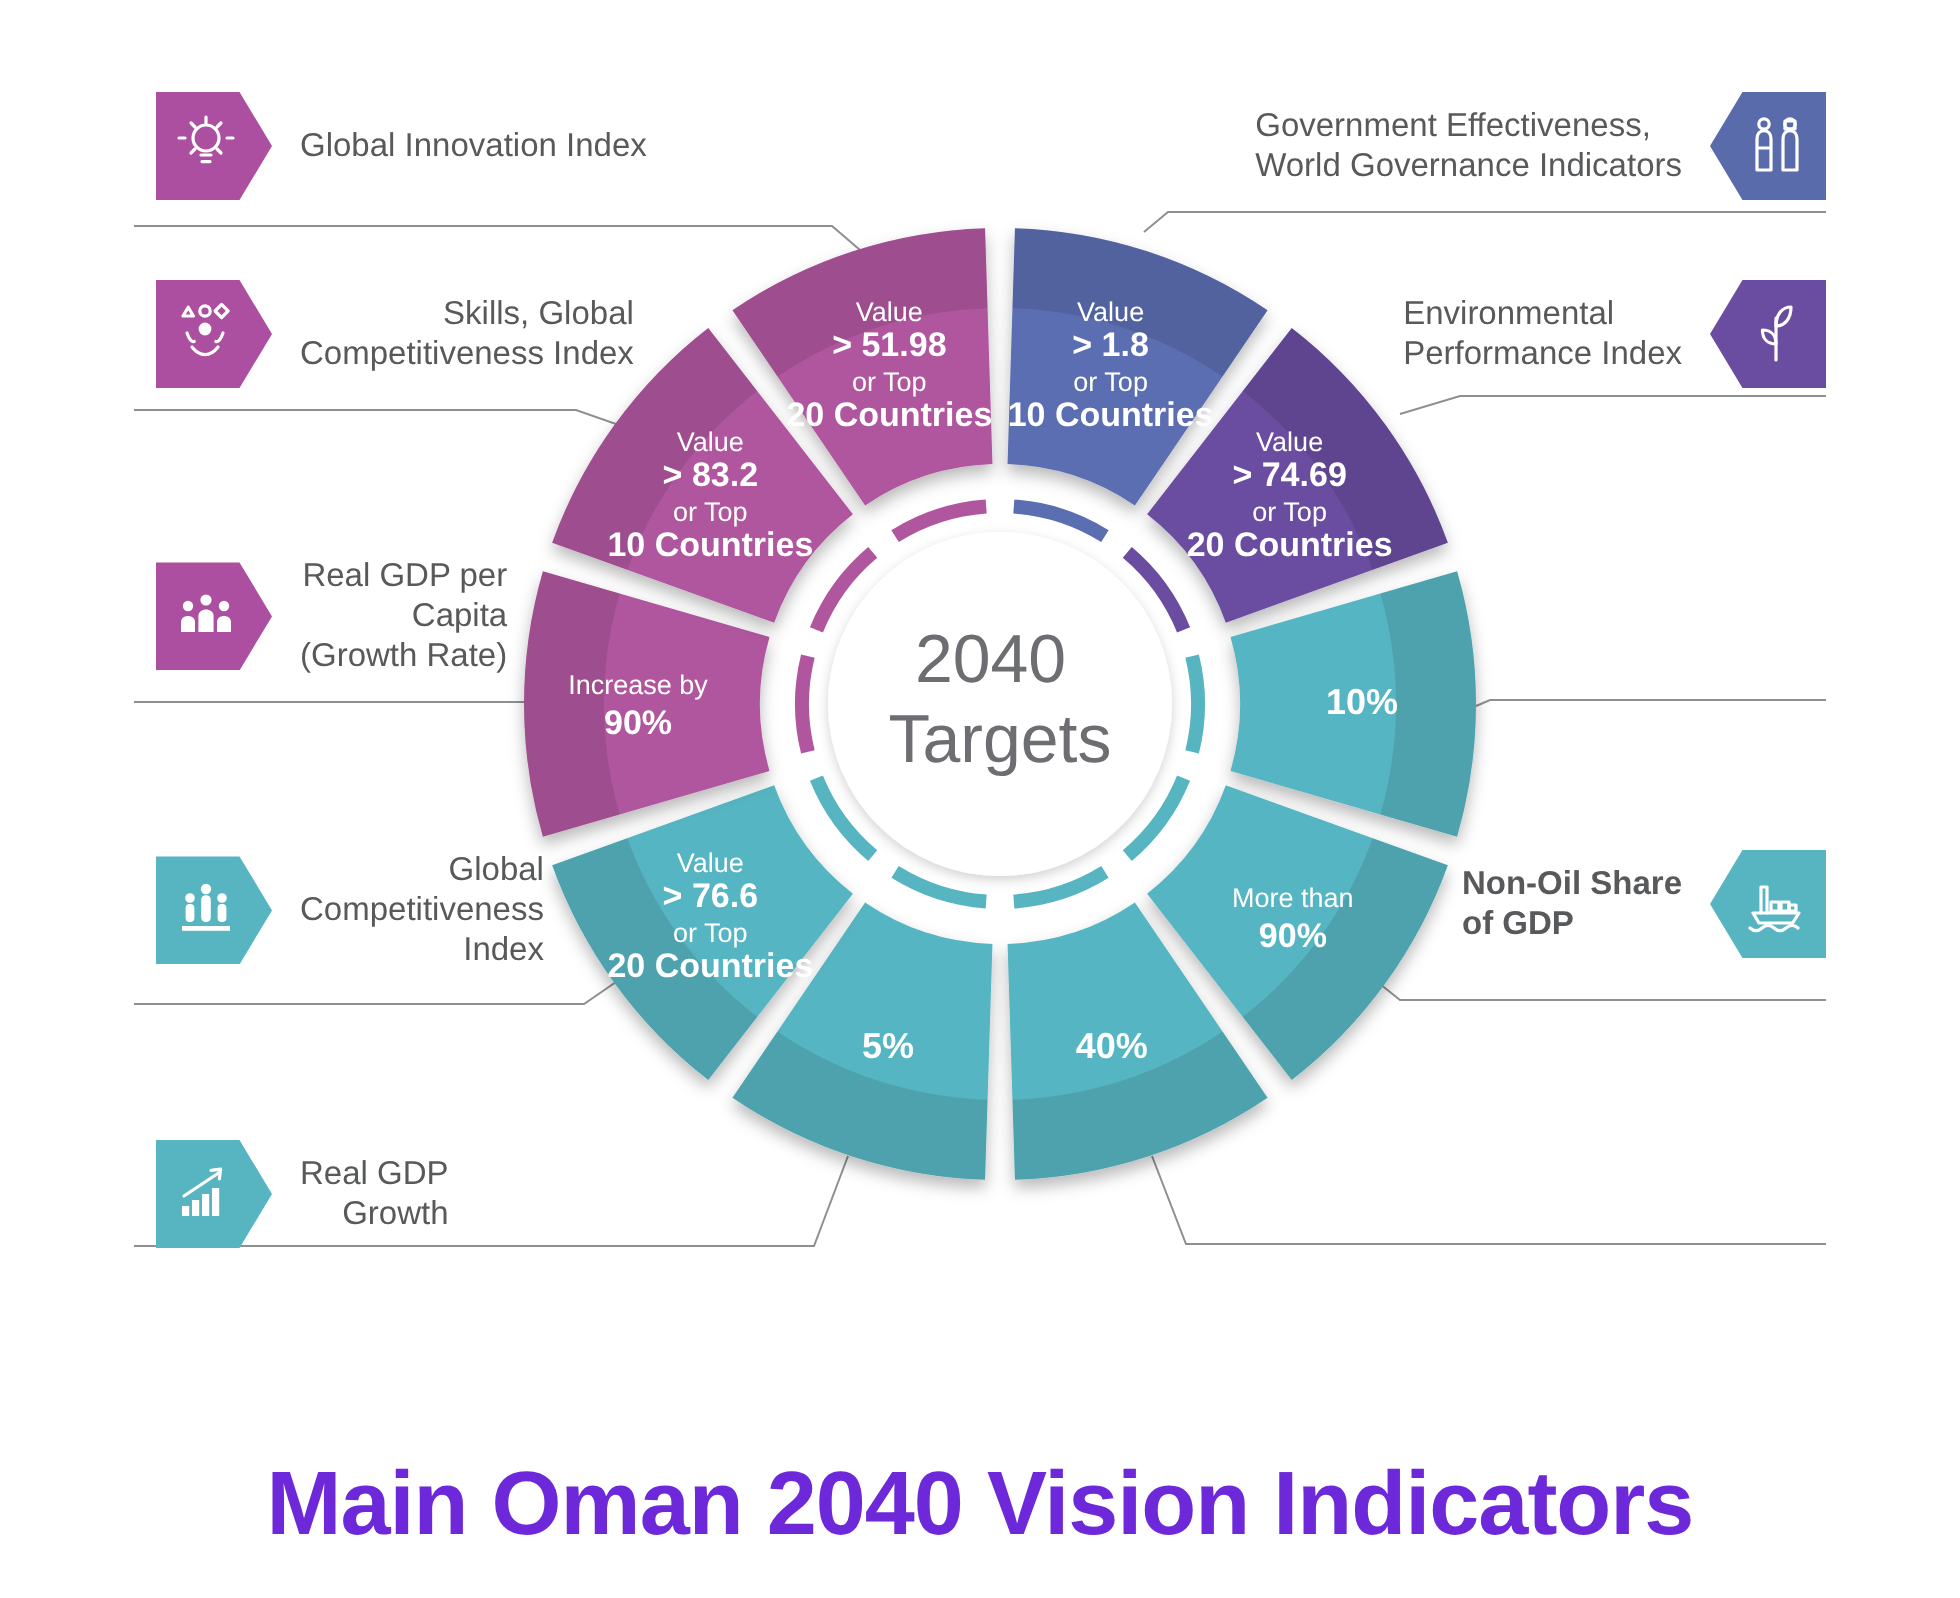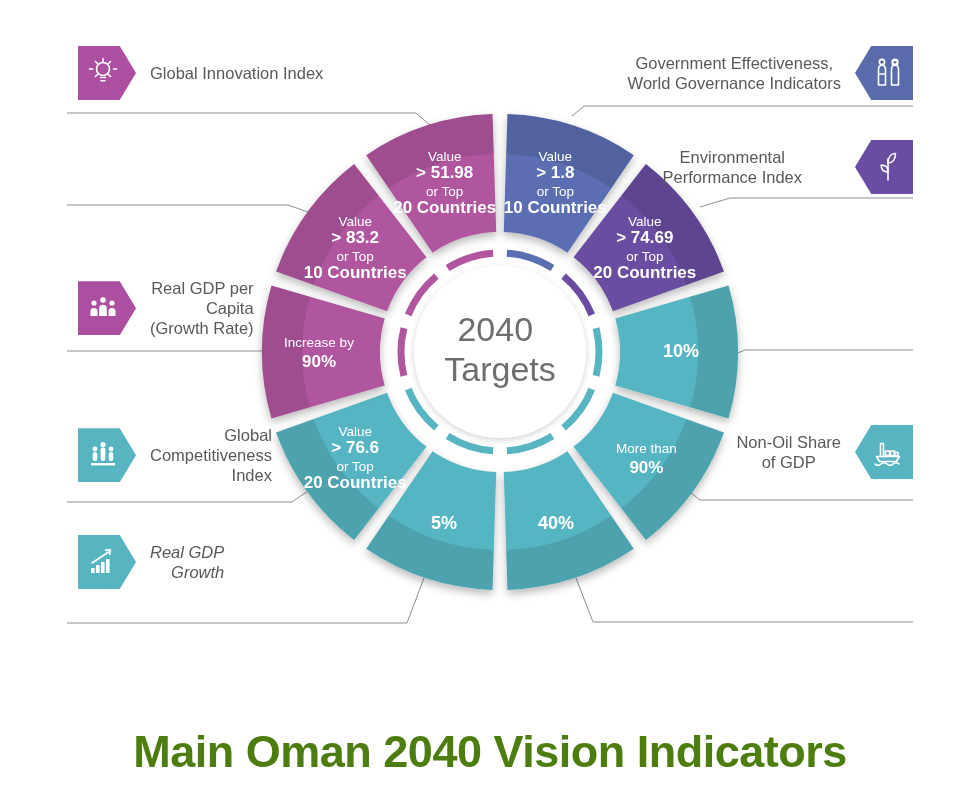--- a/index.html
+++ b/index.html
@@ -8,23 +8,23 @@
   #chart-svg{position:absolute;left:0;top:0;}
   .row{position:absolute;display:flex;align-items:center;}
   .row.right{flex-direction:row-reverse;}
   .badge{width:58px;height:54px;display:flex;align-items:center;justify-content:center;flex:0 0 auto;}
   .badge.pr{clip-path:polygon(0% 0%,72% 0%,100% 50%,72% 100%,0% 100%);}
   .badge.pl{clip-path:polygon(28% 0%,100% 0%,100% 100%,28% 100%,0% 50%);}
   .badge svg{width:36px;height:36px;stroke:#ffffff;stroke-width:1.6;fill:none;stroke-linecap:round;stroke-linejoin:round;}
   .badge.pl svg{margin-left:8px;}
   .badge.pr svg{margin-right:8px;}
   .lbl{font-size:16.5px;line-height:1.22;color:#58595b;white-space:pre-line;margin:0 14px;text-align:right;}
-  .row.right .lbl{text-align:center;}
+  .row.right .lbl{text-align:left;}
   #main-title{position:absolute;left:0;right:0;top:726px;text-align:center;
-    font-size:45px;font-weight:700;letter-spacing:-0.5px;color:#4d7c0f;}
+    font-size:45px;font-weight:700;letter-spacing:-0.5px;color:#6d28d9;}
   .leader{stroke:#8d8f92;stroke-width:1;fill:none;}
 </style>
 </head>
 <body>
 
 <div id="stage">
 
   <svg id="chart-svg" width="980" height="799" viewBox="0 0 980 799">
     <defs>
       <filter id="ws" x="-30%" y="-30%" width="160%" height="160%">
@@ -102,20 +102,34 @@
     <div class="badge pr" style="background-color: rgb(173, 79, 160);">
       <svg viewBox="0 0 36 36">
         <circle cx="18" cy="14" r="6.5"></circle>
         <path d="M15.5 22.5h5M16 25.8h4"></path>
         <path d="M18 3.5v3M28.5 14h3M4.5 14h3M25.5 6.5l-2 2M10.5 6.5l2 2M25.5 21.5l-2-2M10.5 21.5l2-2"></path>
       </svg>
     </div>
     <div class="lbl">Global Innovation Index</div>
   </div>
 
+  <div class="row" style="left:78px;top:140px;">
+    <div class="badge pr" style="background-color: rgb(173, 79, 160);">
+      <svg viewBox="0 0 36 36">
+        <path d="M6.5 9l2.6-4.4L11.7 9z"></path>
+        <circle cx="17.5" cy="6.5" r="2.6"></circle>
+        <rect x="23.5" y="4.2" width="4.6" height="4.6" transform="rotate(45 25.8 6.5)"></rect>
+        <circle cx="17.5" cy="15.5" r="3.2" fill="#fff" stroke="none"></circle>
+        <path d="M8.5 17.5c1.2 3.4 2.4 4.6 3.6 4.2M26.5 17.5c-1.2 3.4-2.4 4.6-3.6 4.2"></path>
+        <path d="M11 24.5c2 2.6 4 3.8 6.5 3.8s4.5-1.2 6.5-3.8"></path>
+      </svg>
+    </div>
+    <div class="lbl">Skills, Global
+Competitiveness Index</div>
+  </div>
 
   <div class="row" style="left:78px;top:278px;">
     <div class="badge pr" style="background-color: rgb(173, 79, 160);">
       <svg viewBox="0 0 36 36">
         <g fill="#fff" stroke="none">
           <circle cx="9" cy="13" r="2.6"></circle>
             <path d="M5.5 26v-5c0-4 7-4 7 0v5z"></path>
           <circle cx="18" cy="10" r="2.8"></circle>
             <path d="M14.2 26v-8c0-4.4 7.6-4.4 7.6 0v8z"></path>
           <circle cx="27" cy="13" r="2.6"></circle>
@@ -140,21 +154,21 @@
             <rect x="23.8" y="15" width="4.4" height="9" rx="2"></rect>
           <rect x="6" y="26" width="24" height="2.4"></rect>
         </g>
       </svg>
     </div>
     <div class="lbl">Global
 Competitiveness
 Index</div>
   </div>
 
-  <div class="row" style="left:78px;top:535px;font-style:italic;">
+  <div class="row" style="left:78px;top:570px;">
     <div class="badge pr" style="background-color: rgb(87, 181, 194);">
       <svg viewBox="0 0 36 36">
         <g fill="#fff" stroke="none">
           <rect x="6" y="24" width="3.6" height="5"></rect>
           <rect x="11" y="21" width="3.6" height="8"></rect>
           <rect x="16" y="18" width="3.6" height="11"></rect>
           <rect x="21" y="15" width="3.6" height="14"></rect>
         </g>
         <path d="M7 19L25 7"></path>
         <path d="M20.5 6.2l4.8-.6-.6 4.8"></path>
@@ -171,34 +185,34 @@
         <path d="M8.5 30V14.5c0-2.6 1.5-4.2 3.5-4.2s3.5 1.6 3.5 4.2V30zM8.5 19h7"></path>
         <circle cx="25" cy="7" r="2.6"></circle>
         <path d="M21.5 30V14.5c0-2.6 1.5-4.2 3.5-4.2s3.5 1.6 3.5 4.2V30z"></path>
         <path d="M22.5 5.5h5v4h-5z"></path>
       </svg>
     </div>
     <div class="lbl">Government Effectiveness,
 World Governance Indicators</div>
   </div>
 
-  <div class="row right" style="right:67px;top:140px;gap:39px;">
+  <div class="row right" style="right:67px;top:140px;">
     <div class="badge pl" style="background-color: rgb(106, 77, 160);">
       <svg viewBox="0 0 36 36">
         <path d="M18 31V10"></path>
         <path d="M18 14c0-6 3.2-9.5 7.5-9.5 0 6-3.2 9.5-7.5 9.5z"></path>
         <path d="M18 23c0-4.6-2.8-7-6.8-7 0 4.6 2.8 7 6.8 7z"></path>
       </svg>
     </div>
     <div class="lbl">Environmental
 Performance Index</div>
   </div>
 
 
-  <div class="row right" style="right:67px;top:425px;">
+  <div class="row right" style="right:67px;top:425px;font-weight:bold;">
     <div class="badge pl" style="background-color: rgb(87, 181, 194);">
       <svg viewBox="0 0 36 36">
         <path d="M6.5 22.5h23l-3.2 5H9.5z"></path>
         <path d="M10.5 22.5V9.5h3v13"></path>
         <rect x="15.5" y="17" width="4" height="4.5"></rect>
         <rect x="20.5" y="17" width="4" height="4.5"></rect>
         <rect x="24.5" y="18.5" width="3.5" height="3"></rect>
         <path d="M5 30c2 1.8 4 1.8 6 0s4-1.8 6 0 4 1.8 6 0 4-1.8 6 0"></path>
       </svg>
     </div>

